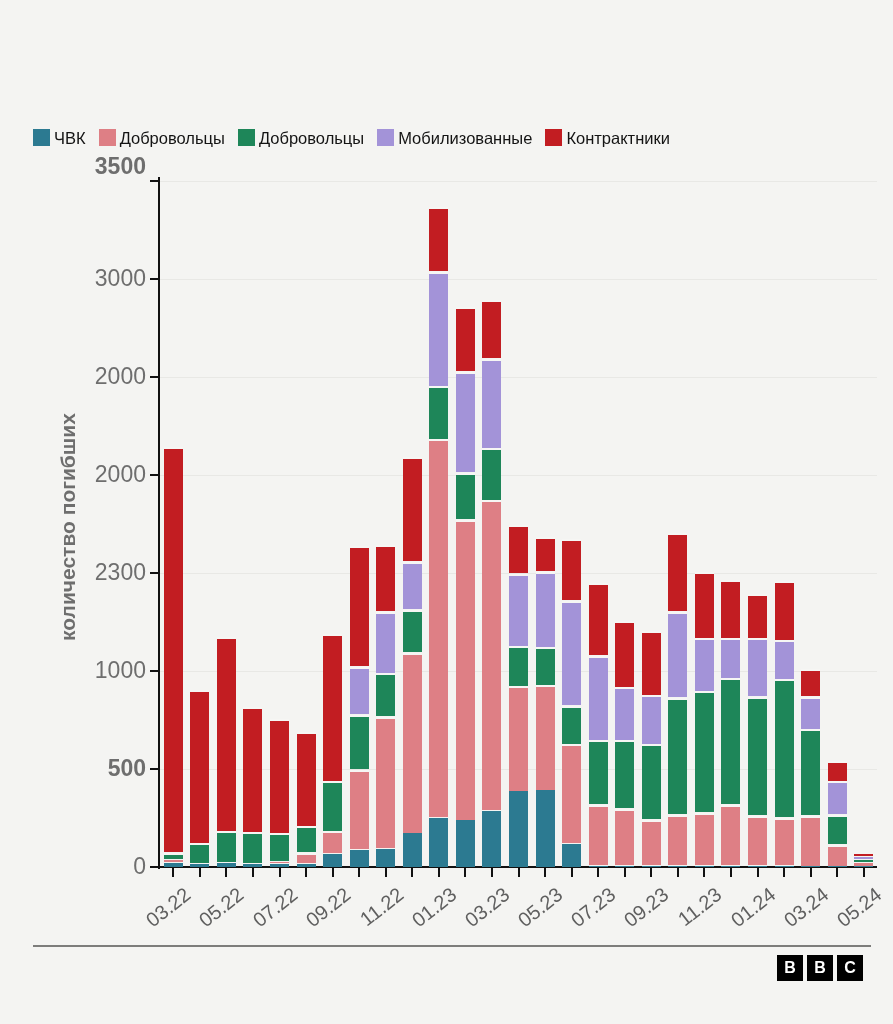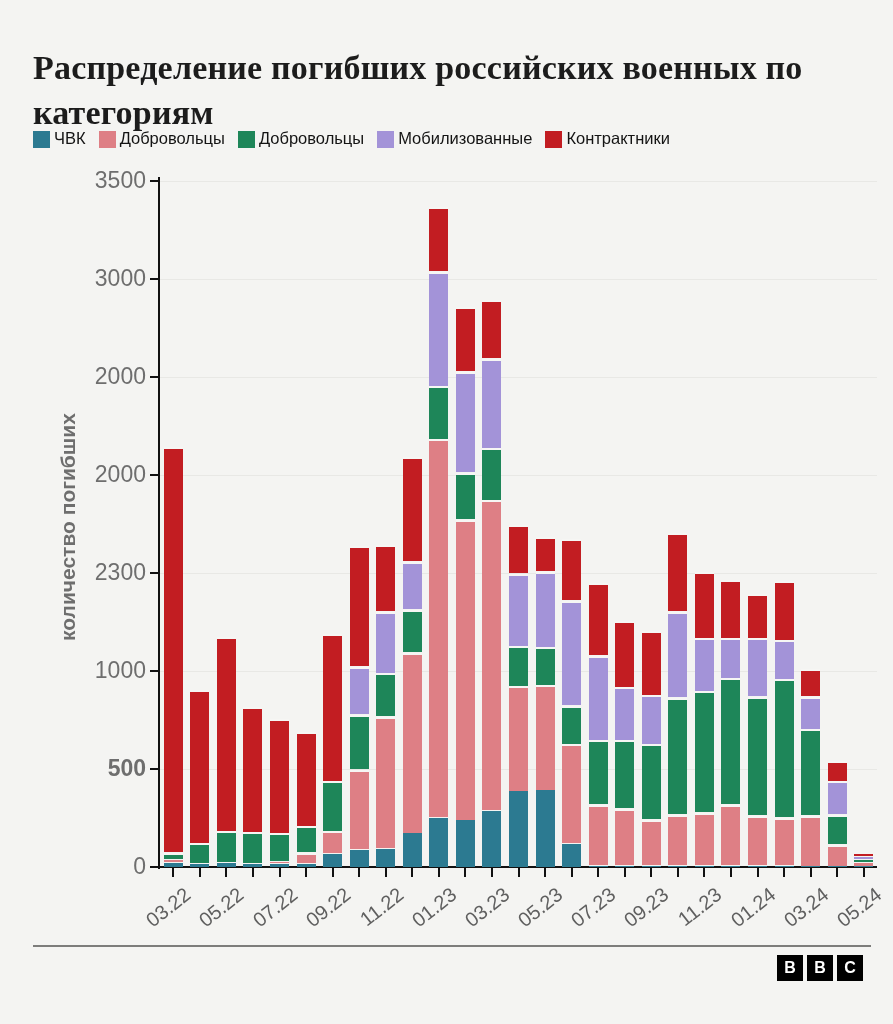--- a/index.html
+++ b/index.html
@@ -10,21 +10,21 @@
     color:#222;
   }
   .page{position:absolute;inset:0;}
   .title{
     position:absolute;left:33px;top:22px;width:820px;
     font-family:"Liberation Serif", serif;
     font-weight:700;font-size:34px;line-height:45px;color:#1c1c1c;
     letter-spacing:0.2px;
   }
   .legend{position:absolute;left:33px;top:129px;display:flex;align-items:center;gap:13px;}
-  .legend-item{display:flex;align-items:flex-end;gap:4px;}
+  .legend-item{display:flex;align-items:flex-start;gap:4px;}
   .legend-swatch{width:17px;height:17px;display:inline-block;}
   .legend-label{font-size:16.5px;color:#141414;}
   .chart{position:absolute;left:0;top:0;width:893px;height:1024px;}
   .gridline{position:absolute;height:1px;background:#e8e8e5;}
   .axis-y{position:absolute;width:2px;background:#111;}
   .axis-x{position:absolute;height:2px;background:#111;}
   .ytick{position:absolute;width:9px;height:2px;background:#111;}
   .xtick{position:absolute;width:2px;height:9px;background:#111;}
   .ylab{
     position:absolute;width:110px;text-align:right;
@@ -50,21 +50,20 @@
     width:26px;height:26px;background:#000;color:#fff;
     display:flex;align-items:center;justify-content:center;
     font-size:16px;font-weight:700;font-family:"Liberation Sans", sans-serif;
   }
 </style>
 </head>
 <body>
 
 <div class="page">
 
-  <h1 class="title">Распределение погибших российских военных по категориям</h1>
 
   <div class="legend" id="legend">
       <span class="legend-item">
         <span class="legend-swatch" style="background: rgb(44, 122, 145);"></span>
         <span class="legend-label">ЧВК</span>
       </span>
       <span class="legend-item">
         <span class="legend-swatch" style="background: rgb(222, 127, 133);"></span>
         <span class="legend-label">Добровольцы</span>
       </span>
@@ -99,21 +98,21 @@
       <div class="ytick" style="left: 150px; top: 474px;"></div>
       <div class="ylab" style="right: 747px; top: 461px;">2000</div>
       <div class="gridline" style="left: 160px; width: 717px; top: 376.5px;"></div>
       <div class="ytick" style="left: 150px; top: 376px;"></div>
       <div class="ylab" style="right: 747px; top: 363px;">2000</div>
       <div class="gridline" style="left: 160px; width: 717px; top: 278.5px;"></div>
       <div class="ytick" style="left: 150px; top: 278px;"></div>
       <div class="ylab" style="right: 747px; top: 265px;">3000</div>
       <div class="gridline" style="left: 160px; width: 717px; top: 180.5px;"></div>
       <div class="ytick" style="left: 150px; top: 180px;"></div>
-      <div class="ylab" style="right: 747px; top: 167px;">3500</div>
+      <div class="ylab" style="right: 747px; top: 153px; font-weight: bold;">3500</div>
       <div class="axis-y" style="left: 158px; top: 177px; height: 692px;"></div>
       <div class="axis-x" style="left: 158px; top: 866px; width: 719px;"></div>
       <div class="bar" style="left: 163.778px; width: 19px; top: 0px; height: 867px;">
         <div class="seg" style="background: rgb(44, 122, 145); bottom: 0px; height: 4.4px;"></div>
         <div class="seg" style="background: rgb(222, 127, 133); bottom: 4.9px; height: 2.44px;"></div>
         <div class="seg" style="background: rgb(30, 134, 89); bottom: 7.84px; height: 6.36px; border-top: 2px solid rgb(246, 246, 244);"></div>
         <div class="seg" style="background: rgb(194, 29, 34); bottom: 14.7px; height: 405.22px; border-top: 2px solid rgb(246, 246, 244);"></div>
       </div>
       <div class="xtick" style="left: 172.278px; top: 868px;"></div>
       <div class="xlab" style="left: 125.278px; top: 883px;">03.22</div>

